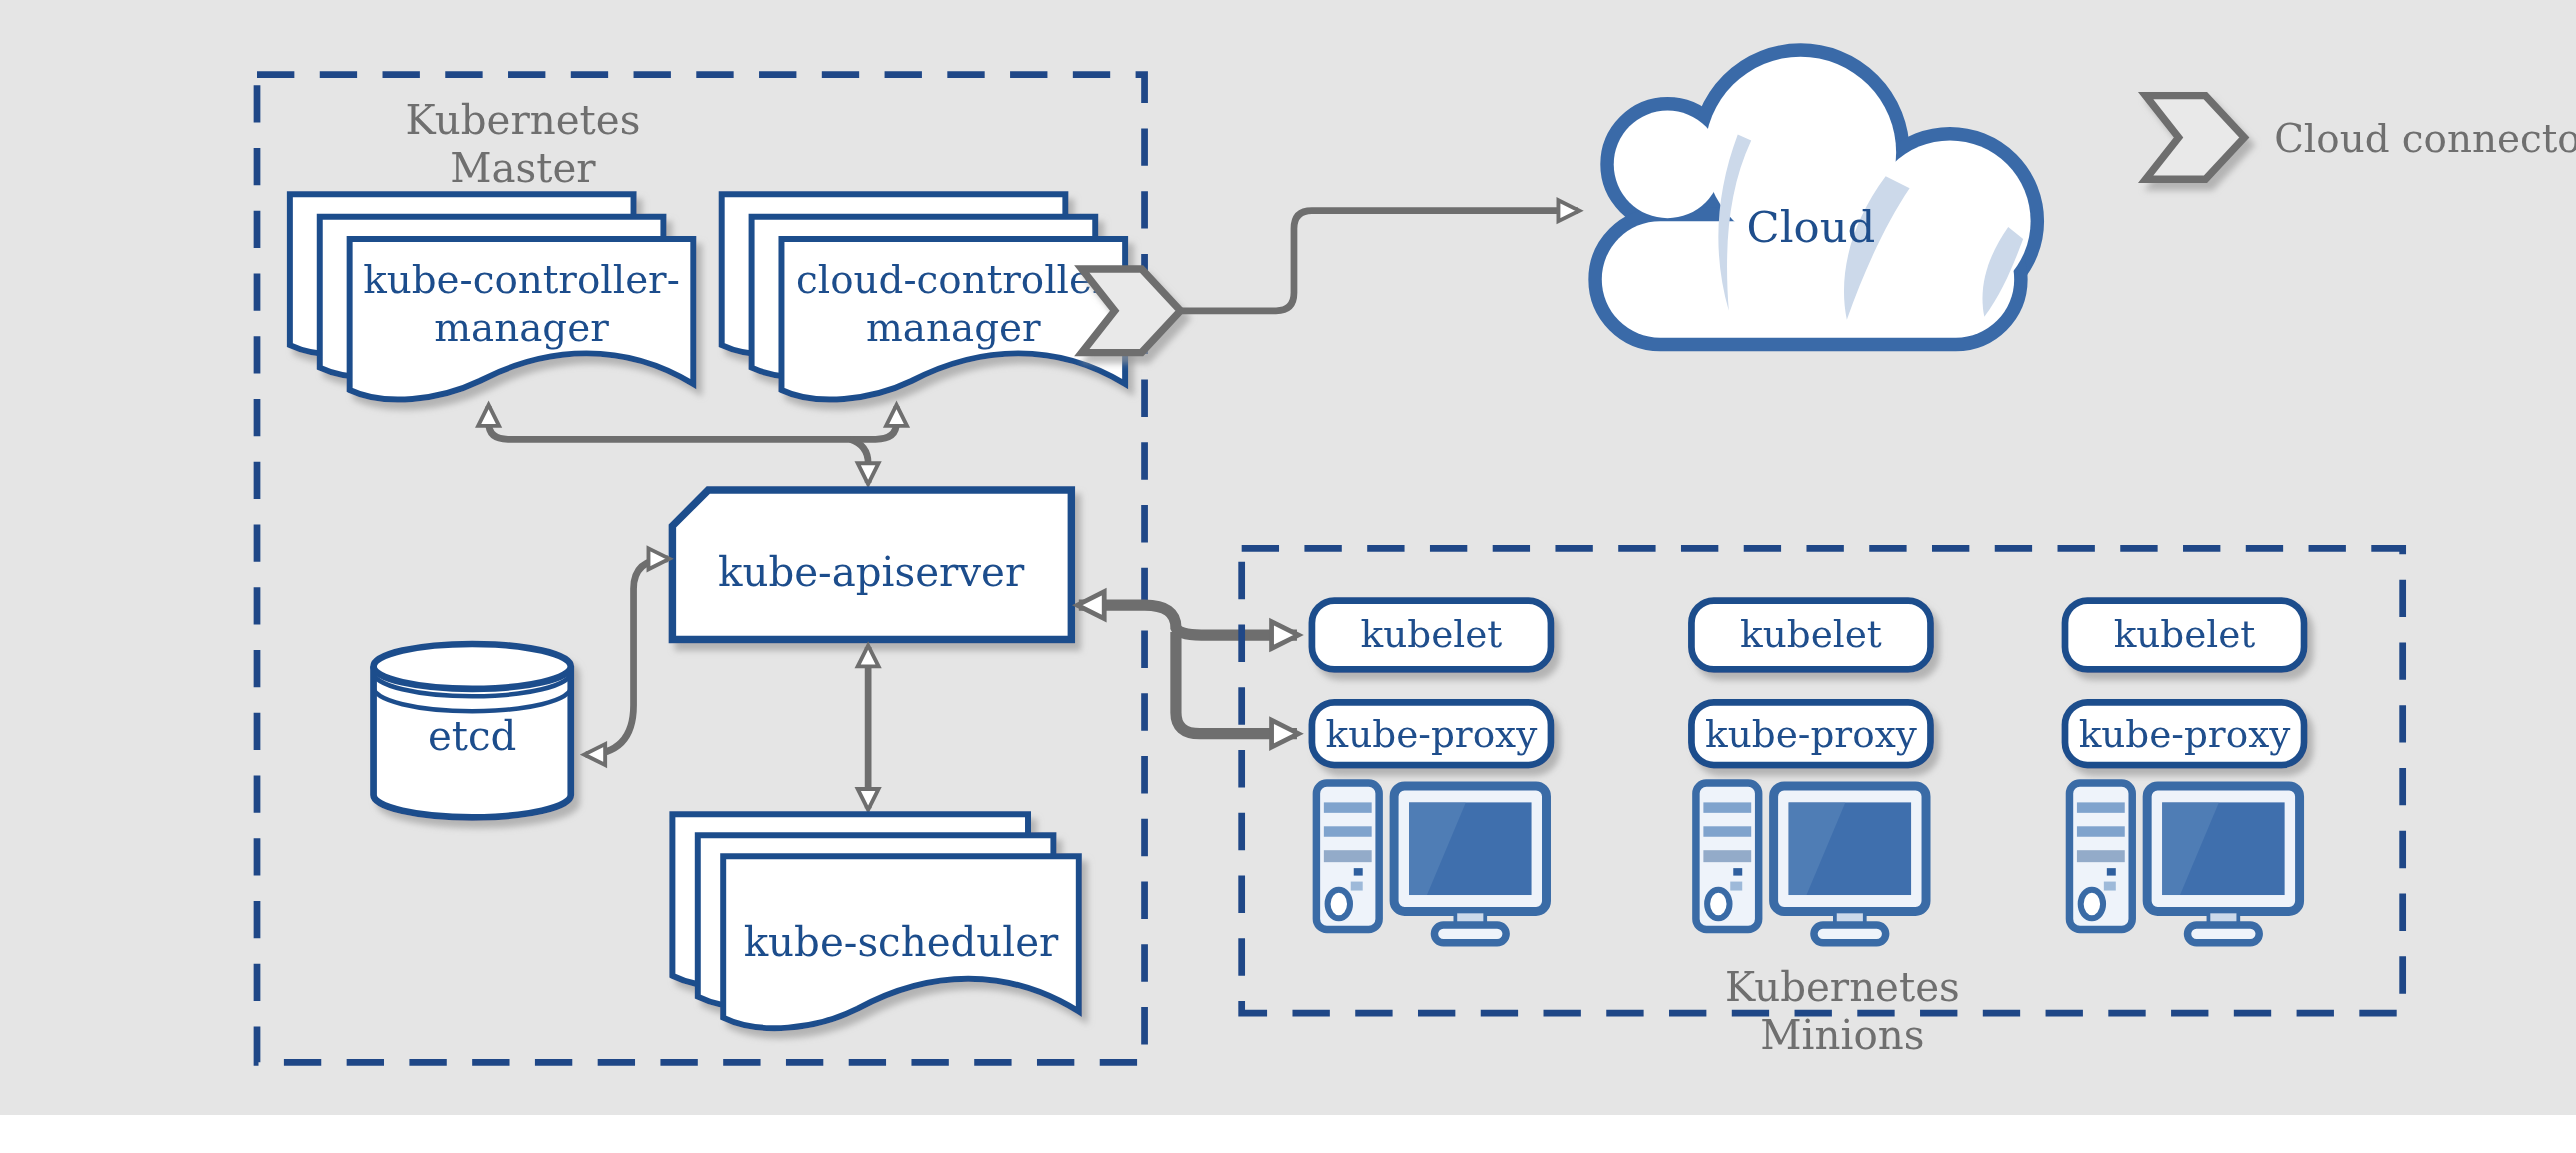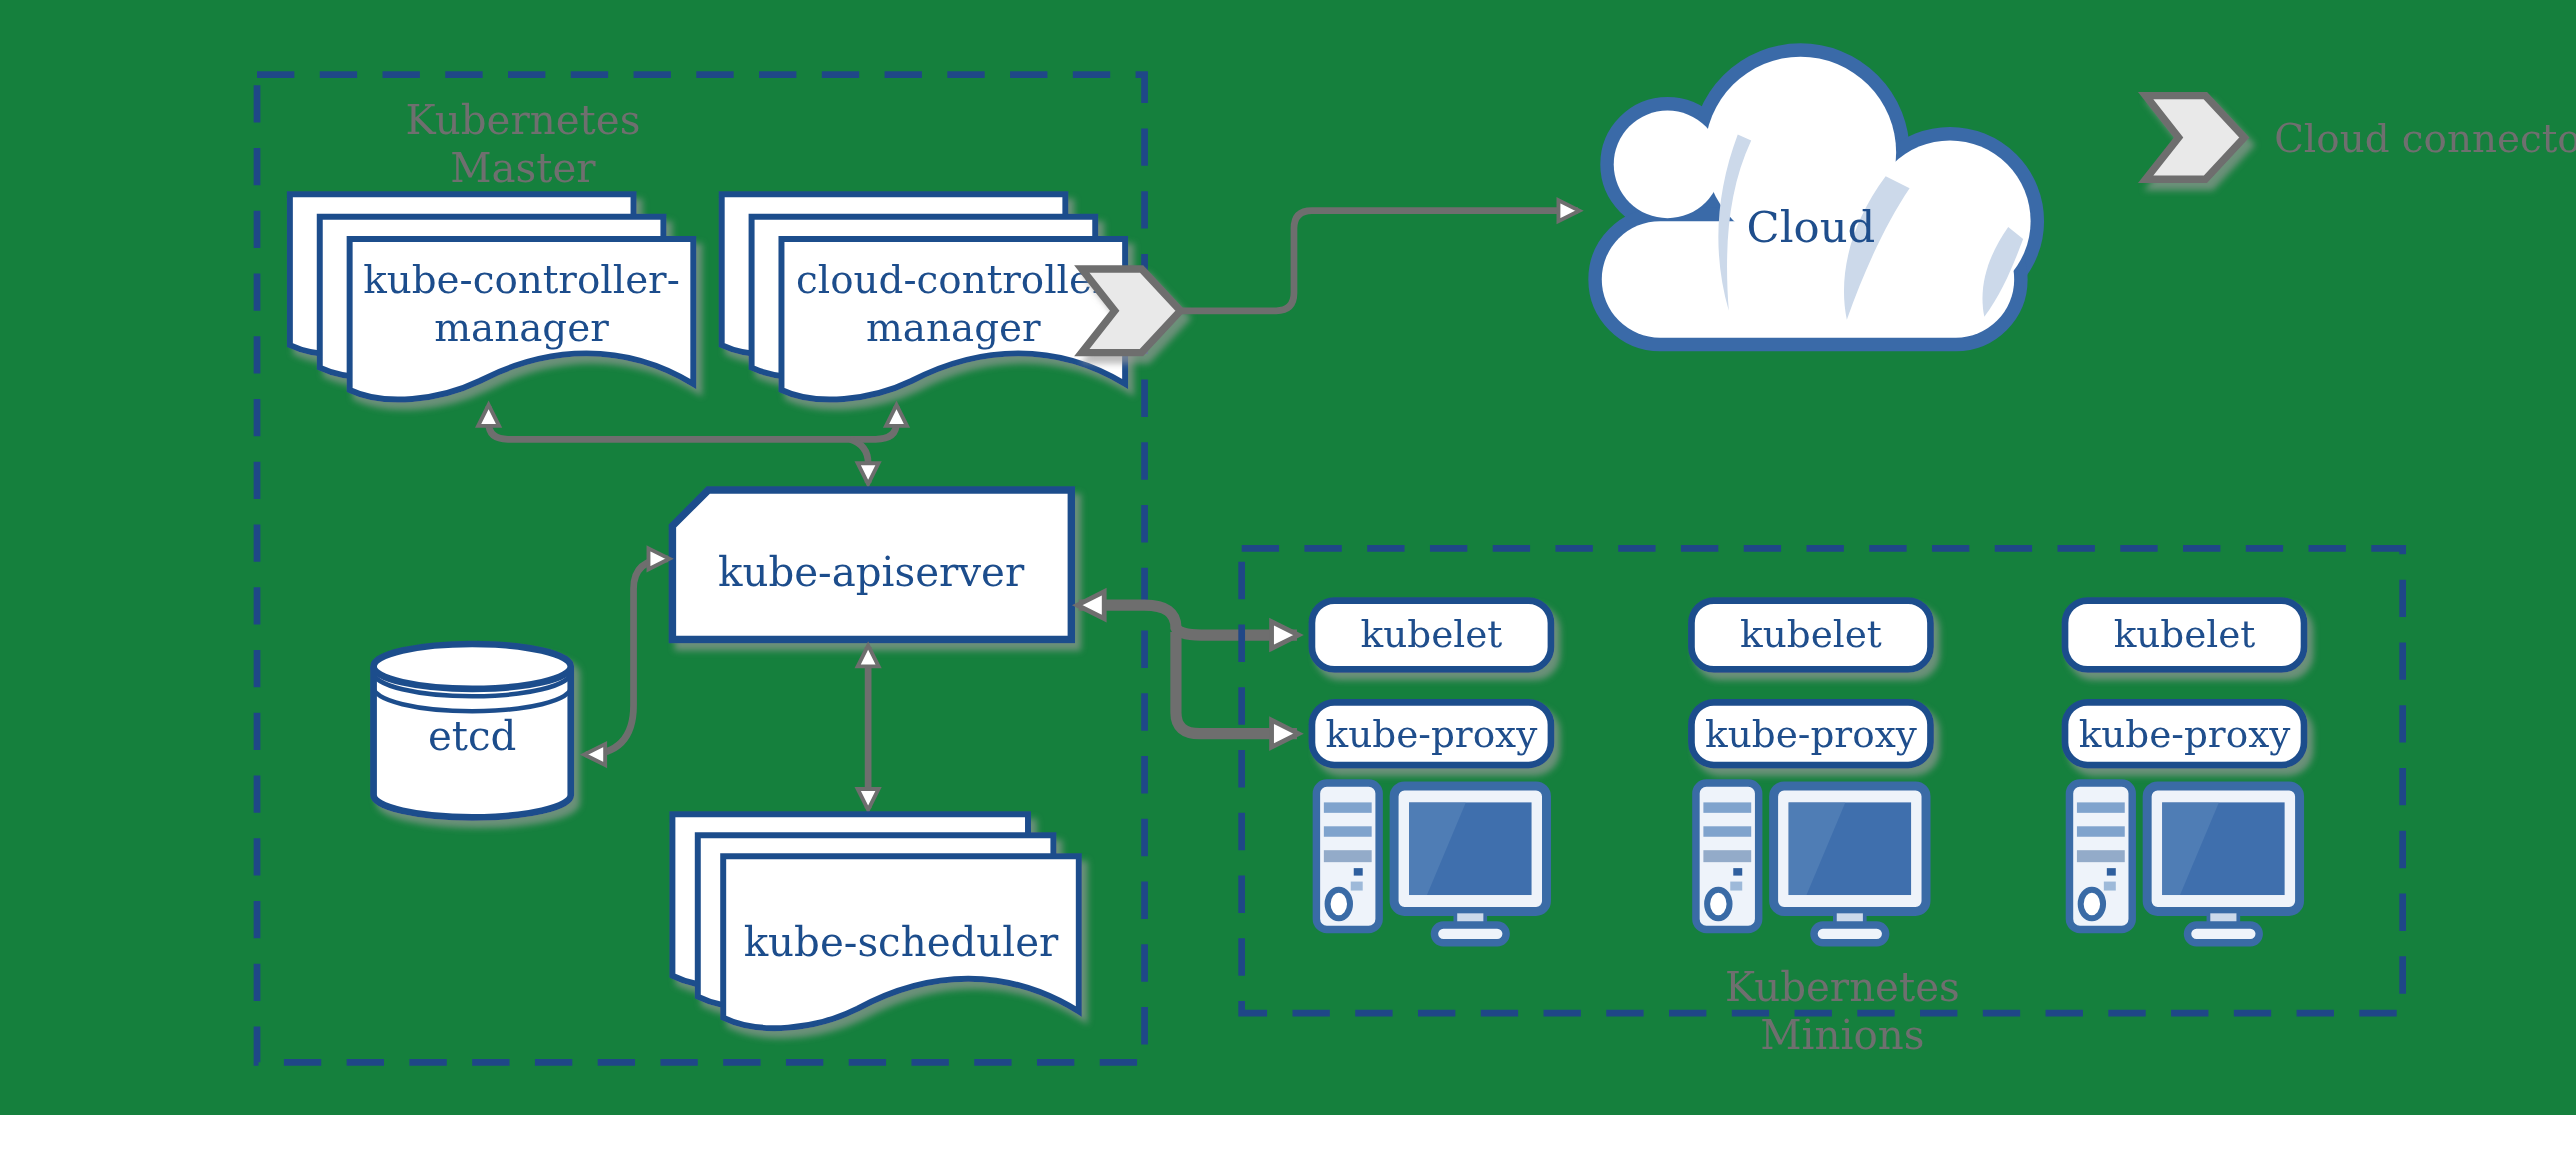--- a/index.html
+++ b/index.html
@@ -1,16 +1,16 @@
 <!DOCTYPE html>
 <html style="font-size:8.2px"><head>
 <meta charset="utf-8">
 <style>
   html,body{margin:0;padding:0;background:#ffffff;}
-  .stage{width:100vw;background:#15803d;}
+  .stage{width:100vw;background:#e5e5e5;}
   svg{display:block;width:100%;height:auto;font-family:"DejaVu Serif", "Liberation Serif", serif;}
   text{font-family:"DejaVu Serif", "Liberation Serif", serif;}
   .navy-t{fill:#1f4e8c;}
   .gray-t{fill:#6f6f6f;}
   .card{fill:#ffffff;stroke:#1f4e8c;stroke-width:4;}
   .box-dash{fill:none;stroke:#1f4787;stroke-width:4.5;stroke-dasharray:25 17;}
   .roundnode{fill:#ffffff;stroke:#1f4e8c;stroke-width:4.5;}
   .conn{fill:none;stroke:#6e6e6e;stroke-width:4.5;}
   .conn-thick{fill:none;stroke:#6e6e6e;stroke-width:7.5;}
   .chev{fill:#e9e9e9;stroke:#6e6e6e;stroke-width:5;}

